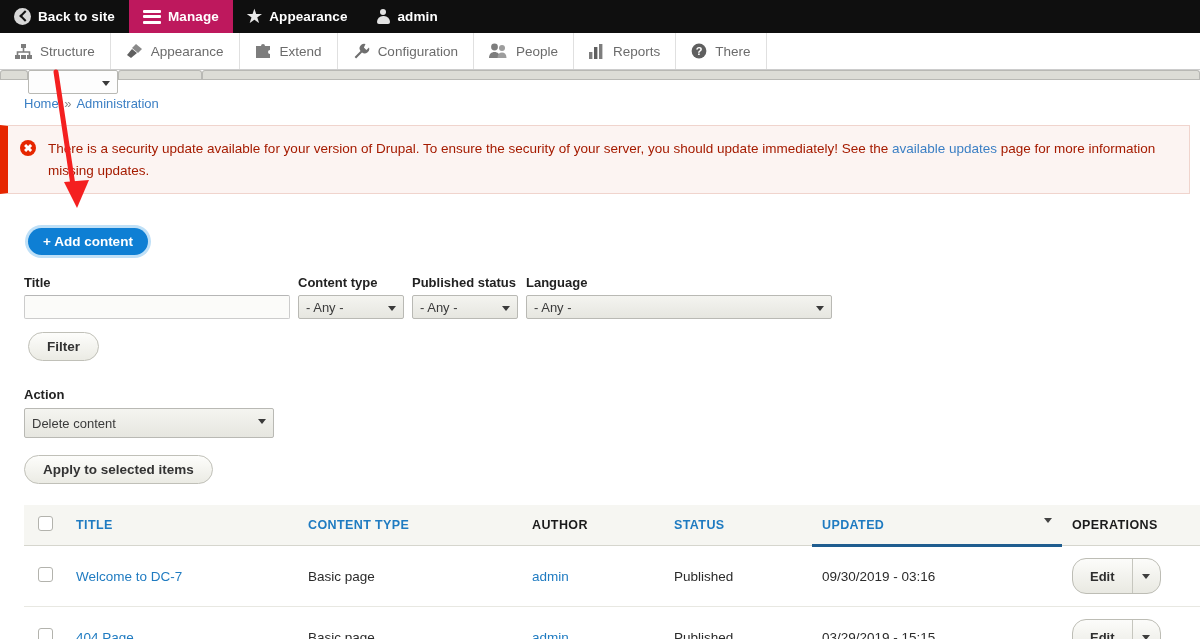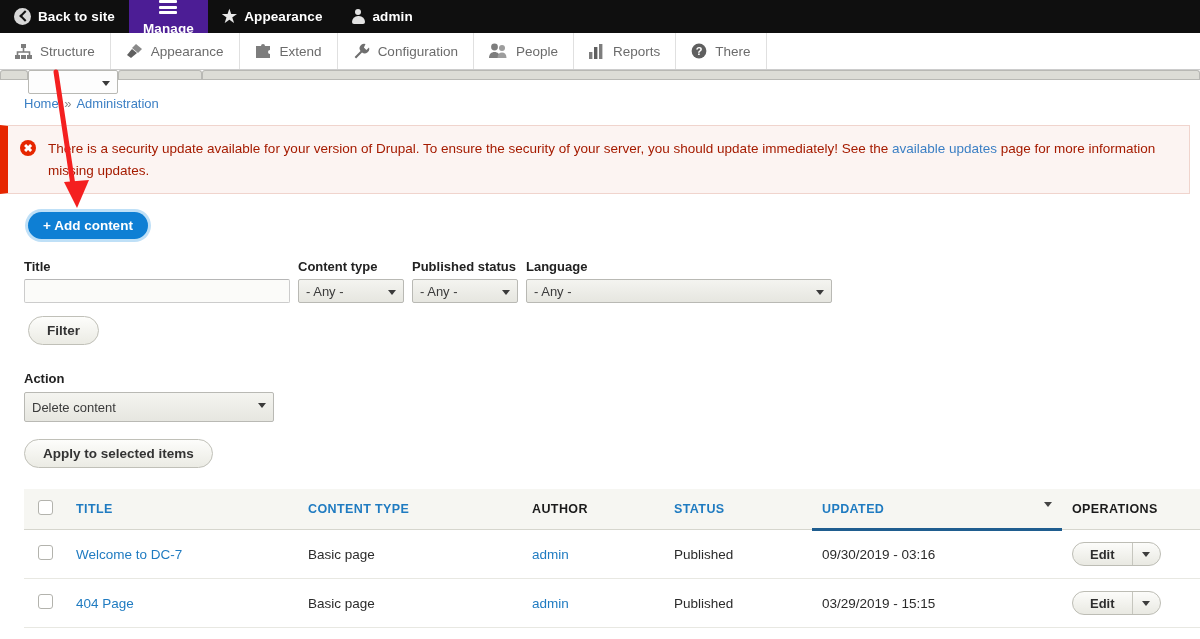--- a/index.html
+++ b/index.html
@@ -24,21 +24,21 @@
   }
   .tb-item {
     display: flex; align-items: center; gap: 7px;
     padding: 0 14px;
     font-weight: bold;
     font-size: 13.5px;
     color: #fff;
     letter-spacing: .1px;
     white-space: nowrap;
   }
-  .tb-item.active { background: #4c1d95; flex-direction: column; }
+  .tb-item.active { background: #be185d; }
   .tb-icon { display: flex; align-items: center; justify-content: center; }
 
   
   .ic-back {
     width: 17px; height: 17px; border-radius: 50%;
     background: #d8d8d8; position: relative;
   }
   .ic-back::after {
     content: ""; position: absolute; left: 6.5px; top: 4.4px;
     width: 6px; height: 6px;
@@ -119,21 +119,21 @@
   .msg-error a { color: #3b7fc4; text-decoration: none; }
   .ic-error {
     flex: 0 0 auto; width: 16px; height: 16px; border-radius: 50%;
     background: #e62600; color: #fff; margin-top: 2px;
     font-size: 11px; font-weight: bold; line-height: 16px; text-align: center;
     font-family: "Liberation Sans", sans-serif;
   }
   .msg-text { white-space: nowrap; }
 
   
-  .btn-add-wrap { margin: 18px 0 0 4px; display: inline-block; }
+  .btn-add-wrap { margin: 34px 0 0 4px; display: inline-block; }
   .btn-add {
     display: inline-block;
     background: #0e7fd4;
     color: #fff; font-weight: bold; font-size: 13.5px;
     border: none; border-radius: 14px;
     padding: 6px 15px;
     box-shadow: 0 0 0 3px #bfe0f7;
     cursor: pointer;
   }
 
@@ -226,21 +226,21 @@
   .col-type { width: 224px; }
   .col-author { width: 142px; }
   .col-status { width: 148px; }
   .col-updated { width: 250px; }
 
   
   .edit-split {
     display: inline-flex; align-items: stretch;
     border: 1px solid #bdbdb5; border-radius: 14px;
     background: linear-gradient(#fcfcfa, #e9e9e2);
-    overflow: hidden; height: 24px;
+    overflow: hidden; height: 36px;
   }
   .edit-main {
     padding: 0 17px; display: flex; align-items: center;
     font-weight: bold; font-size: 13px; color: #2e2e2e;
     border-right: 1px solid #c6c6be;
     cursor: pointer;
   }
   .edit-arrow {
     width: 27px; display: flex; align-items: center; justify-content: center;
     cursor: pointer;

